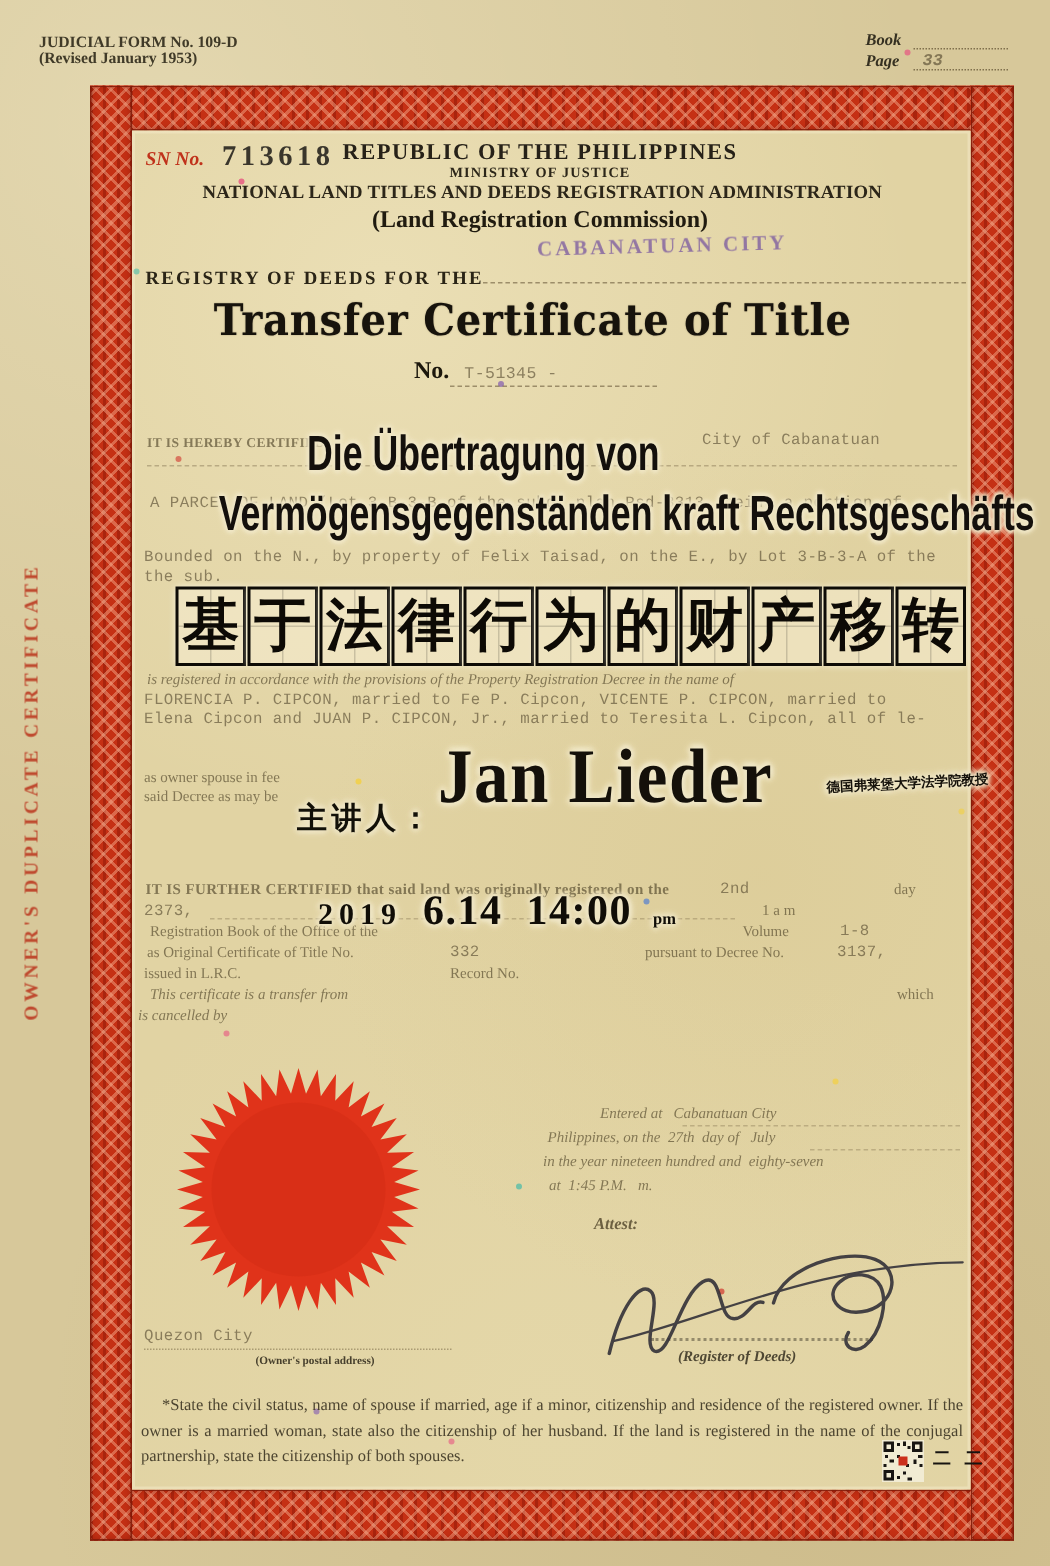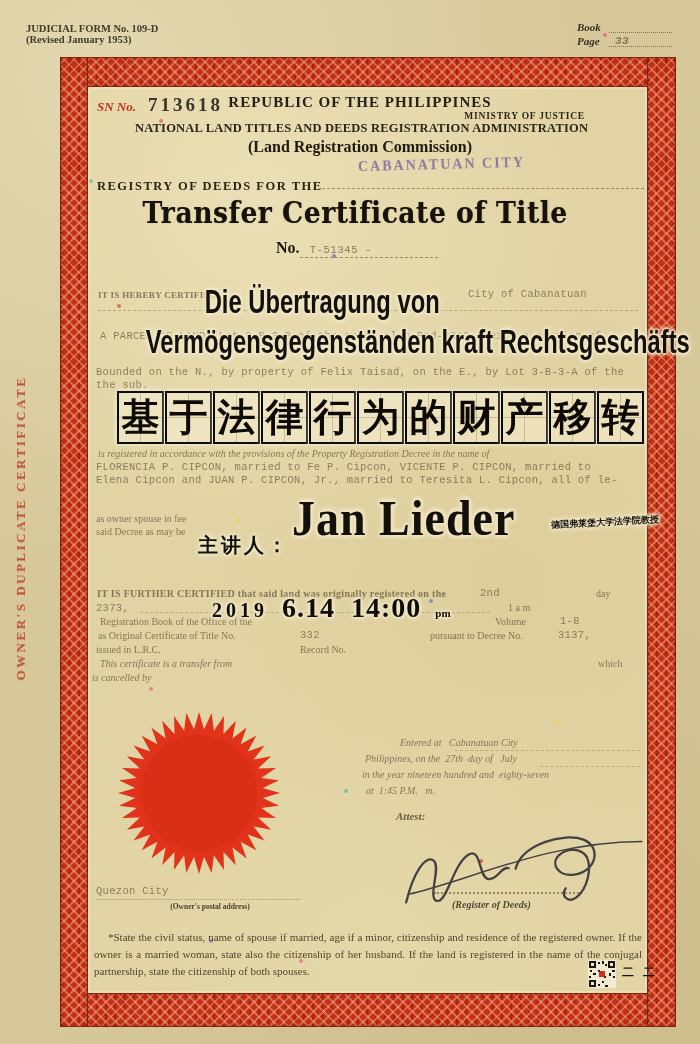--- a/index.html
+++ b/index.html
@@ -90,21 +90,21 @@
   <div class="inner"></div>
   <div class="speckles"></div>
 
   <div class="abs" style="left:97px;top:94px;z-index:2;">
     <span class="red-accent" style="font-weight:bold;font-style:italic;font-size:13px;">SN No.</span>
     <span class="blur1" style="font-weight:bold;font-size:19px;letter-spacing:3px;color:#3a362c;margin-left:8px;">713618</span>
   </div>
 
   <div class="abs" style="left:135px;top:94px;width:450px;text-align:center;z-index:2;">
     <div class="blur1" style="font-weight:bold;font-size:15px;letter-spacing:1px;color:#262118;">REPUBLIC OF THE PHILIPPINES</div>
-    <div class="blur1" style="font-weight:bold;font-size:9.5px;letter-spacing:.8px;color:#2c2619;text-align:right;">MINISTRY OF JUSTICE</div>
+    <div class="blur1" style="font-weight:bold;font-size:9.5px;letter-spacing:.8px;color:#2c2619;">MINISTRY OF JUSTICE</div>
     <div class="blur1" style="font-weight:bold;font-size:12.5px;letter-spacing:.2px;color:#2c2619;white-space:nowrap;">NATIONAL LAND TITLES AND DEEDS REGISTRATION ADMINISTRATION</div>
     <div class="blur1" style="font-weight:bold;font-size:16px;margin-top:2px;color:#201b10;">(Land Registration Commission)</div>
   </div>
   <div class="abs stamp" style="left:358px;top:157px;z-index:2;">CABANATUAN CITY</div>
 
   <div class="abs" style="left:97px;top:176px;z-index:2;">
     <span class="blur1" style="font-weight:bold;font-size:12.5px;letter-spacing:1.5px;color:#2a2416;">REGISTRY OF DEEDS FOR THE</span>
   </div>
   <div class="rule-dash" style="left:322px;top:188px;width:322px;z-index:2;"></div>
 

